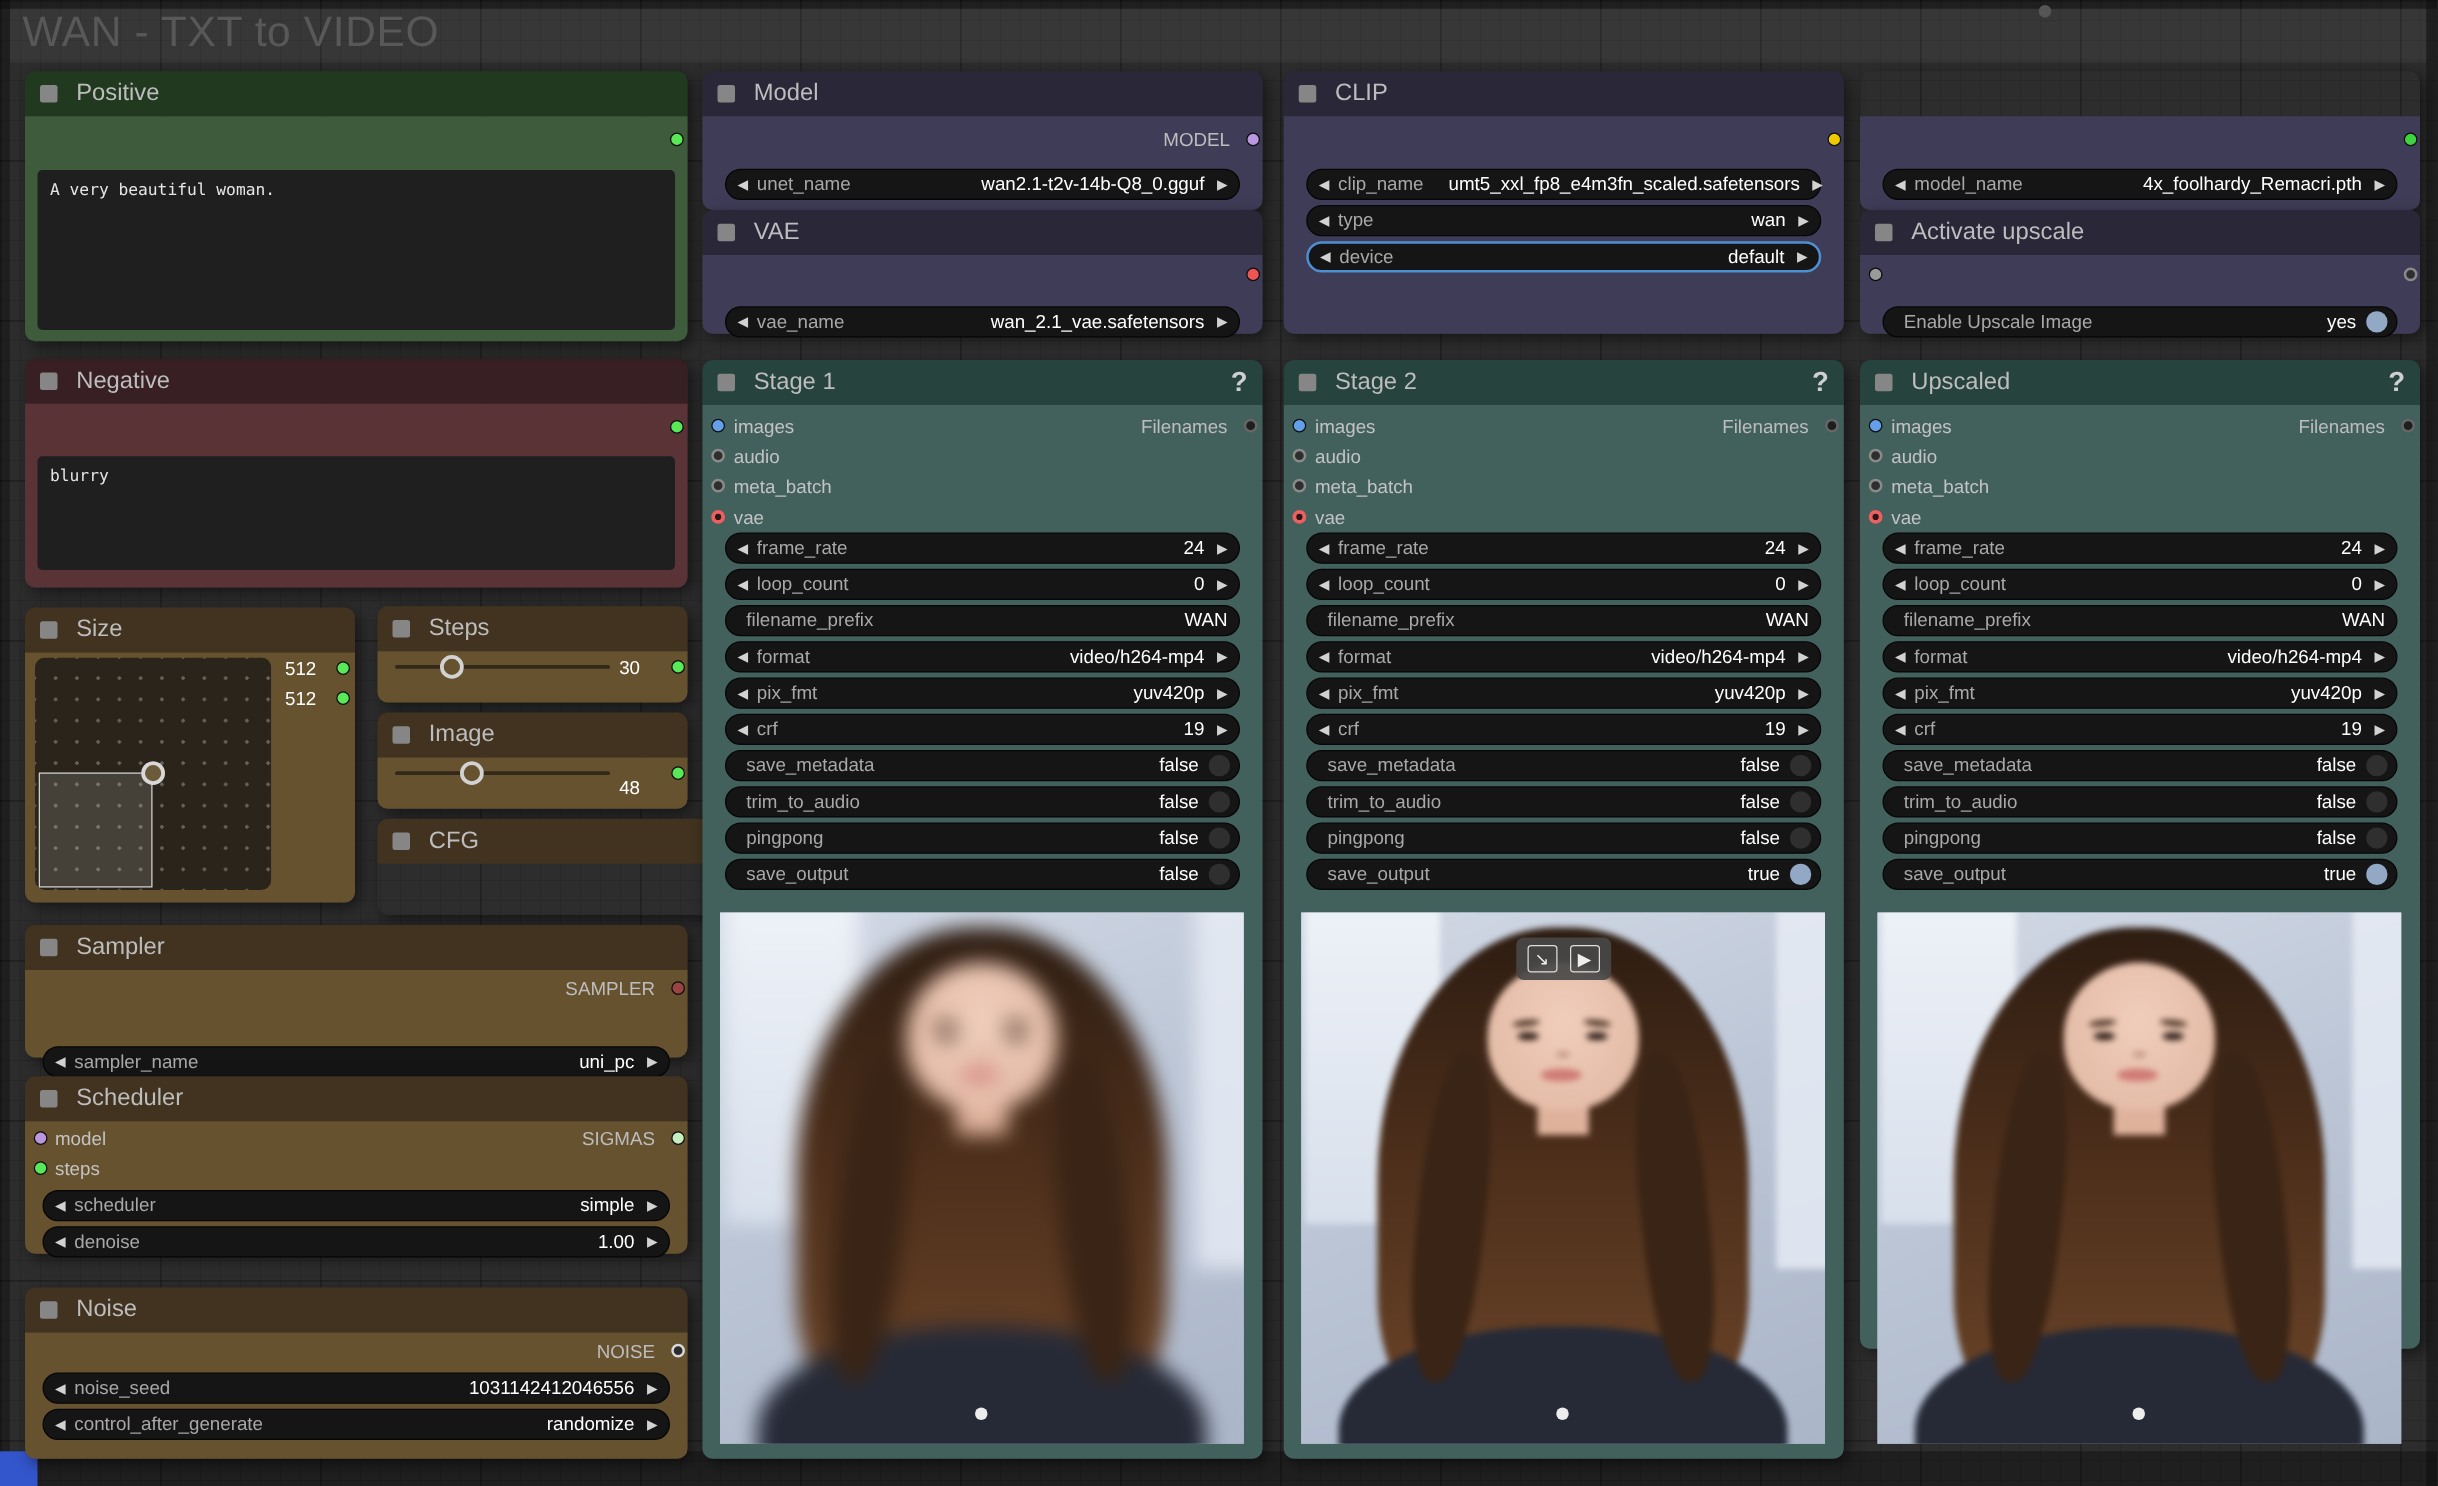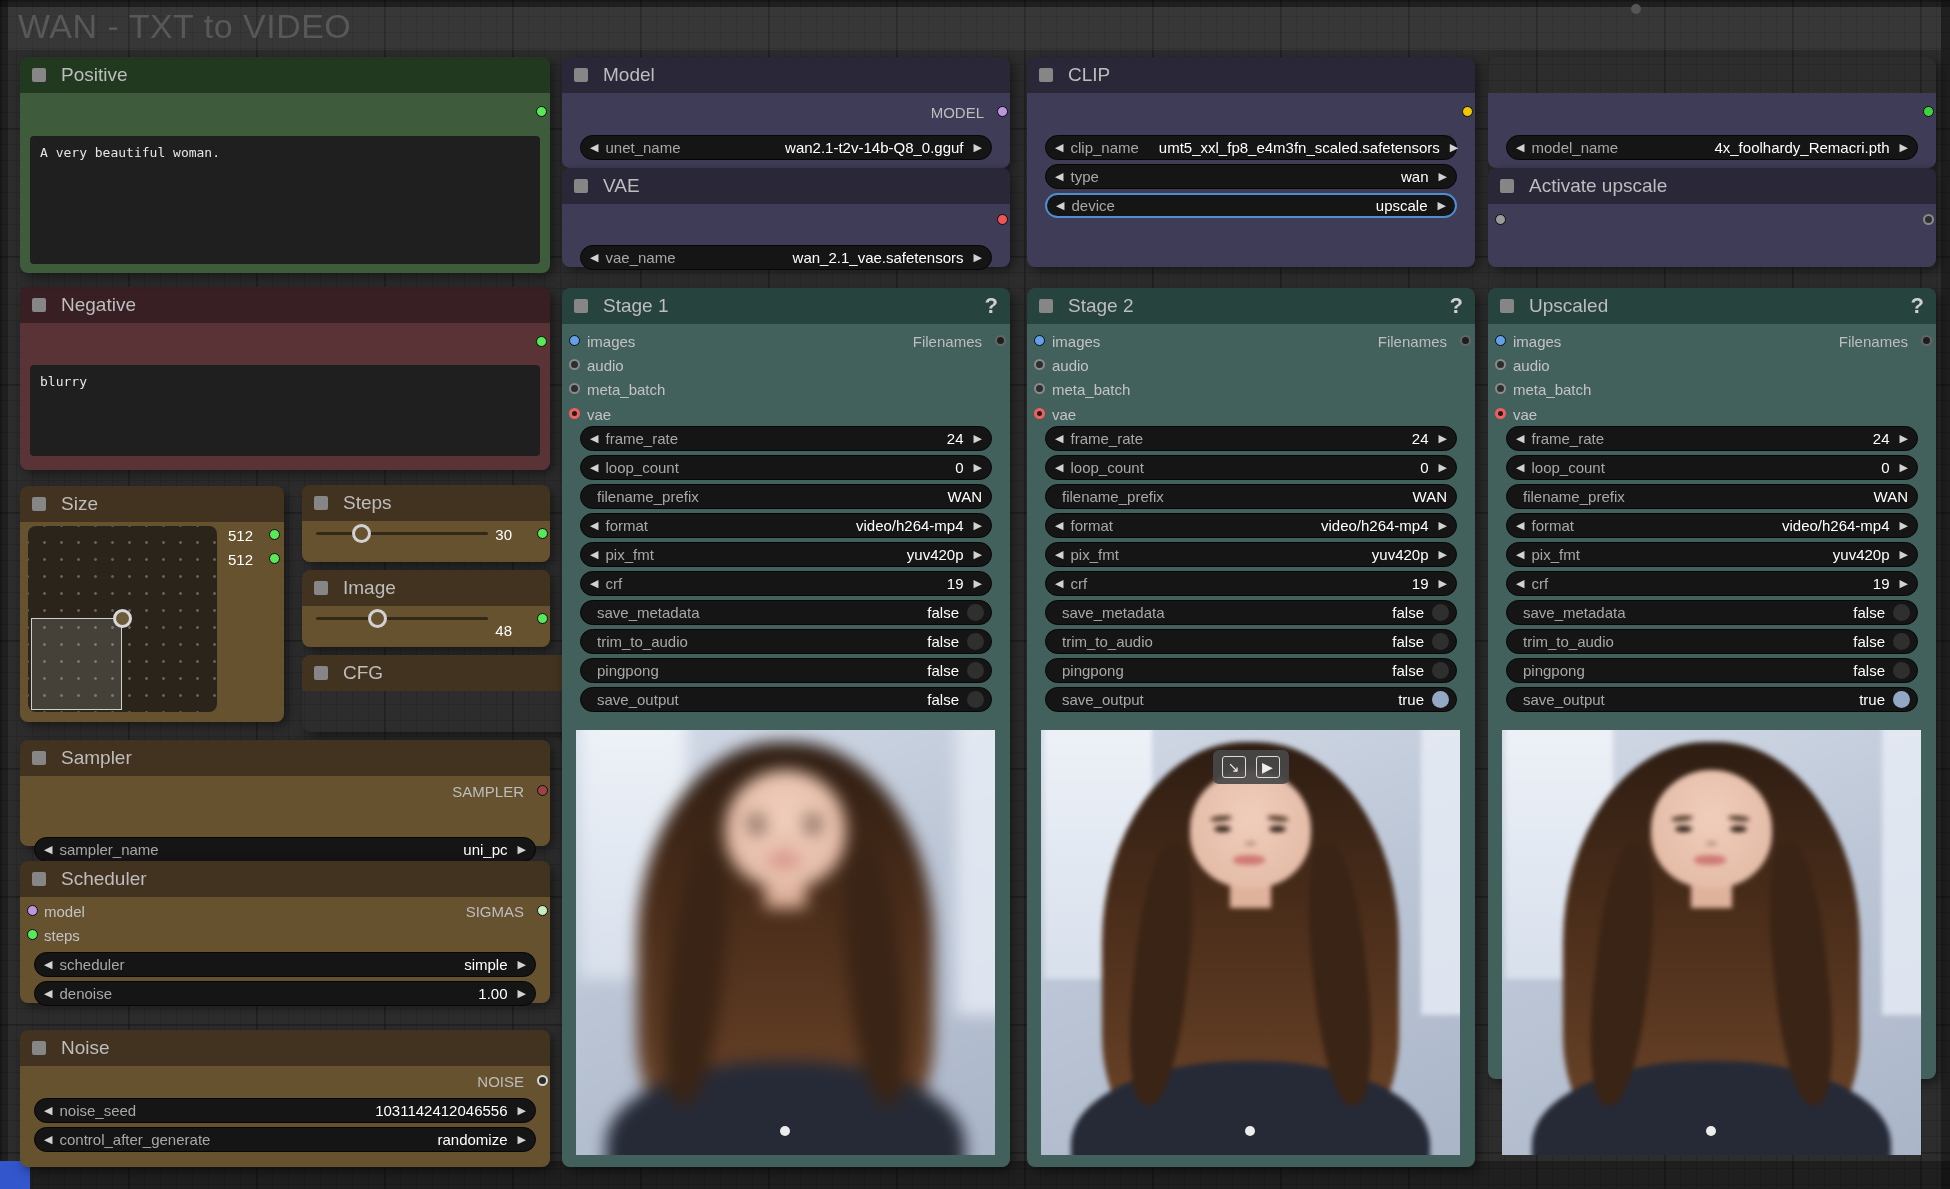--- a/index.html
+++ b/index.html
@@ -313,21 +313,21 @@
       </div>
       <div class="pill" style="left:18px;right:18px;top:71px">
         <span class="ar">◀</span>
         <span class="lbl">type</span>
         <span class="val">wan</span>
         <span class="ar r">▶</span>
       </div>
       <div class="pill hl" style="left:18px;right:18px;top:100px">
         <span class="ar">◀</span>
         <span class="lbl">device</span>
-        <span class="val">upscale</span>
+        <span class="val">default</span>
         <span class="ar r">▶</span>
       </div>
     </div>
   </div>
 
   <div class="node indigo" style="left:1488px;top:57px;width:448px;height:111px">
     <div class="nbody">
       <div class="dot d-upgreen" style="right:2px;top:13px"></div>
       <div class="pill" style="left:18px;right:18px;top:42px">
         <span class="ar">◀</span>
@@ -339,20 +339,25 @@
   </div>
 
   <div class="node indigo" style="left:1488px;top:168px;width:448px;height:99px">
     <div class="nhead">
       <div class="sq"></div>
       <span>Activate upscale</span>
     </div>
     <div class="nbody">
       <div class="dot d-gray" style="left:7px;top:10px"></div>
       <div class="dot d-donut" style="right:2px;top:10px"></div>
+      <div class="pill plain" style="left:18px;right:18px;top:41px">
+        <span class="lbl">Enable Upscale Image</span>
+        <span class="val">yes</span>
+        <span class="tdot on"></span>
+      </div>
     </div>
   </div>
 
   <div class="node teal" style="left:562px;top:288px;width:448px;height:879px">
     <div class="nhead">
       <div class="sq"></div>
       <span>Stage 1</span>
       <span class="help">?</span>
     </div>
     <div class="nbody">

